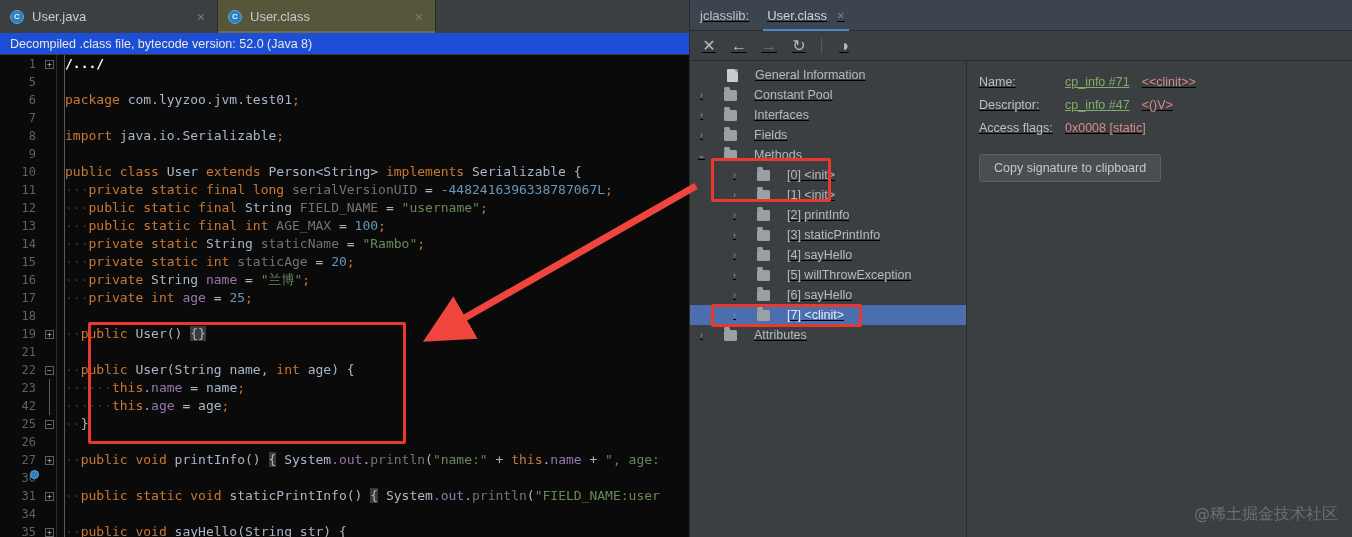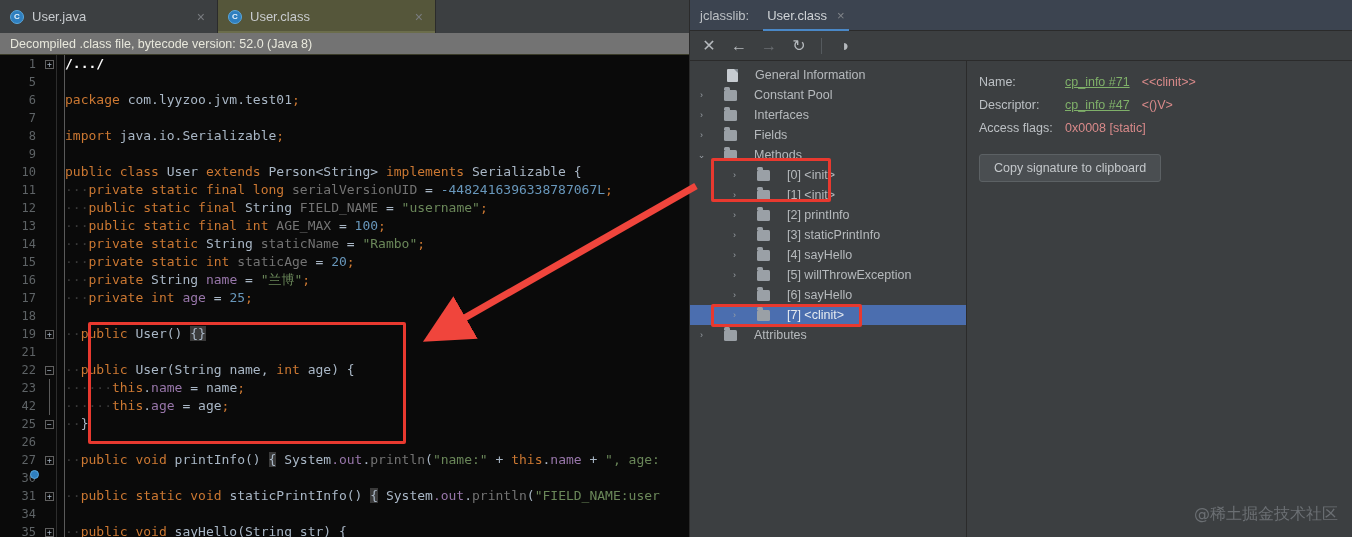--- a/index.html
+++ b/index.html
@@ -37,21 +37,21 @@
     background:#6b6d4b;
   }
   .cicon{
     width:14px;height:14px;border-radius:50%;
     background:#2f7fbf;border:1px solid #5aa8dc;
     display:inline-flex;align-items:center;justify-content:center;
     font-size:8px;color:#e6f2fb;flex:0 0 auto;font-weight:bold;
   }
 
   .notice {
-    height:22px; background:#737373; color:#e8e8dc;
+    height:22px; background:#1d4ed8; color:#e8e8dc;
     font-size:12.5px; display:flex; align-items:center; padding-left:10px;
     border-bottom:1px solid #3a3b28;
   }
 
   .codearea{ position:relative; height:482px; background:#0a0a0a; overflow:hidden; }
   .gutter{
     position:absolute; left:0; top:0; width:57px; height:100%;
     background:#0a0a0a; border-right:1px solid #2d2d2d;
   }
   .codelines{ position:absolute; left:0; top:0; right:0; }
@@ -89,21 +89,21 @@
   .cmtdots{color:#ffffff; font-weight:bold;}
   .dot{color:#3a3a3a;}
   .brk{
     display:inline-block;width:9px;height:9px;border-radius:50%;
     background:#2f7fbf;border:1px solid #5aa8dc;vertical-align:middle;
   }
 
   
   #jc-pane{
     position:absolute; left:689px; top:0; width:663px; height:537px;
-    background:#3c3f41; border-left:1px solid #2b2b2b;
+    background:#3c3f41; border-left:1px solid #2b2b2b;text-decoration:underline;
   }
   .jc-tabbar{
     height:31px; background:#3c4450; display:flex; align-items:center;
     padding-left:10px; gap:14px; border-bottom:1px solid #2b2b2b;
   }
   .jc-title{ font-size:13px; color:#bcc0c4; }
   .jc-tab{
     position:relative; height:31px; display:flex; align-items:center; gap:10px;
     padding:0 4px;
   }

